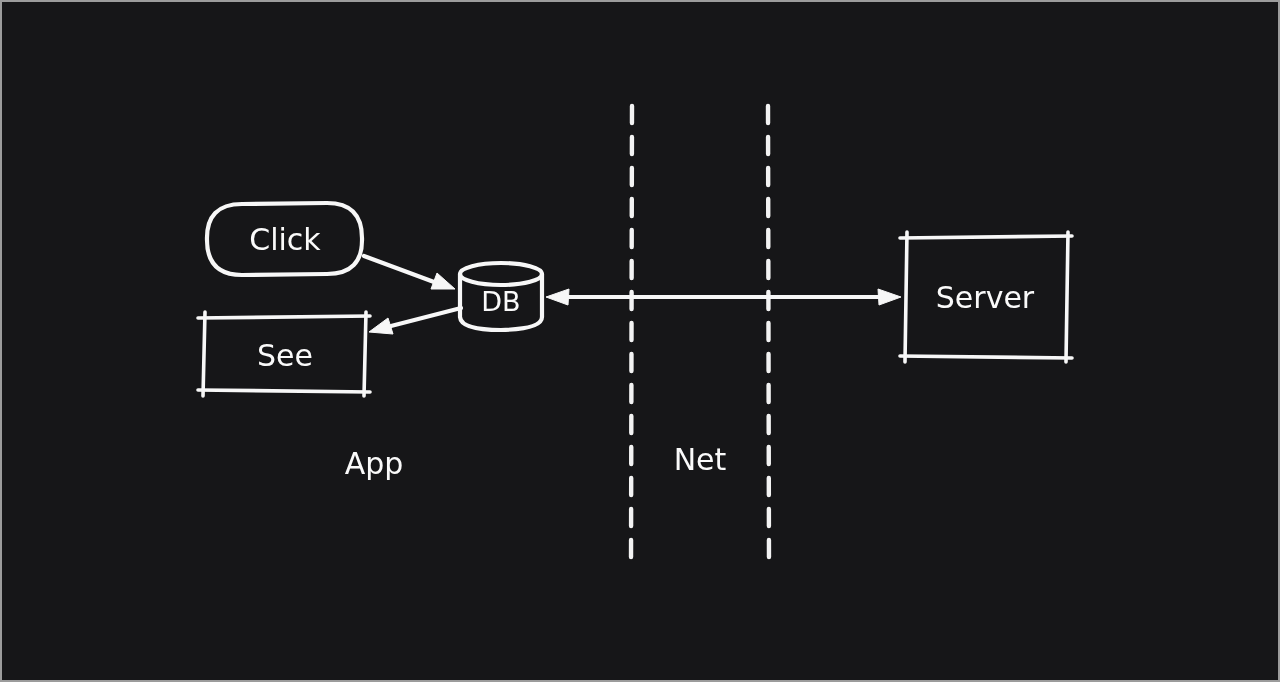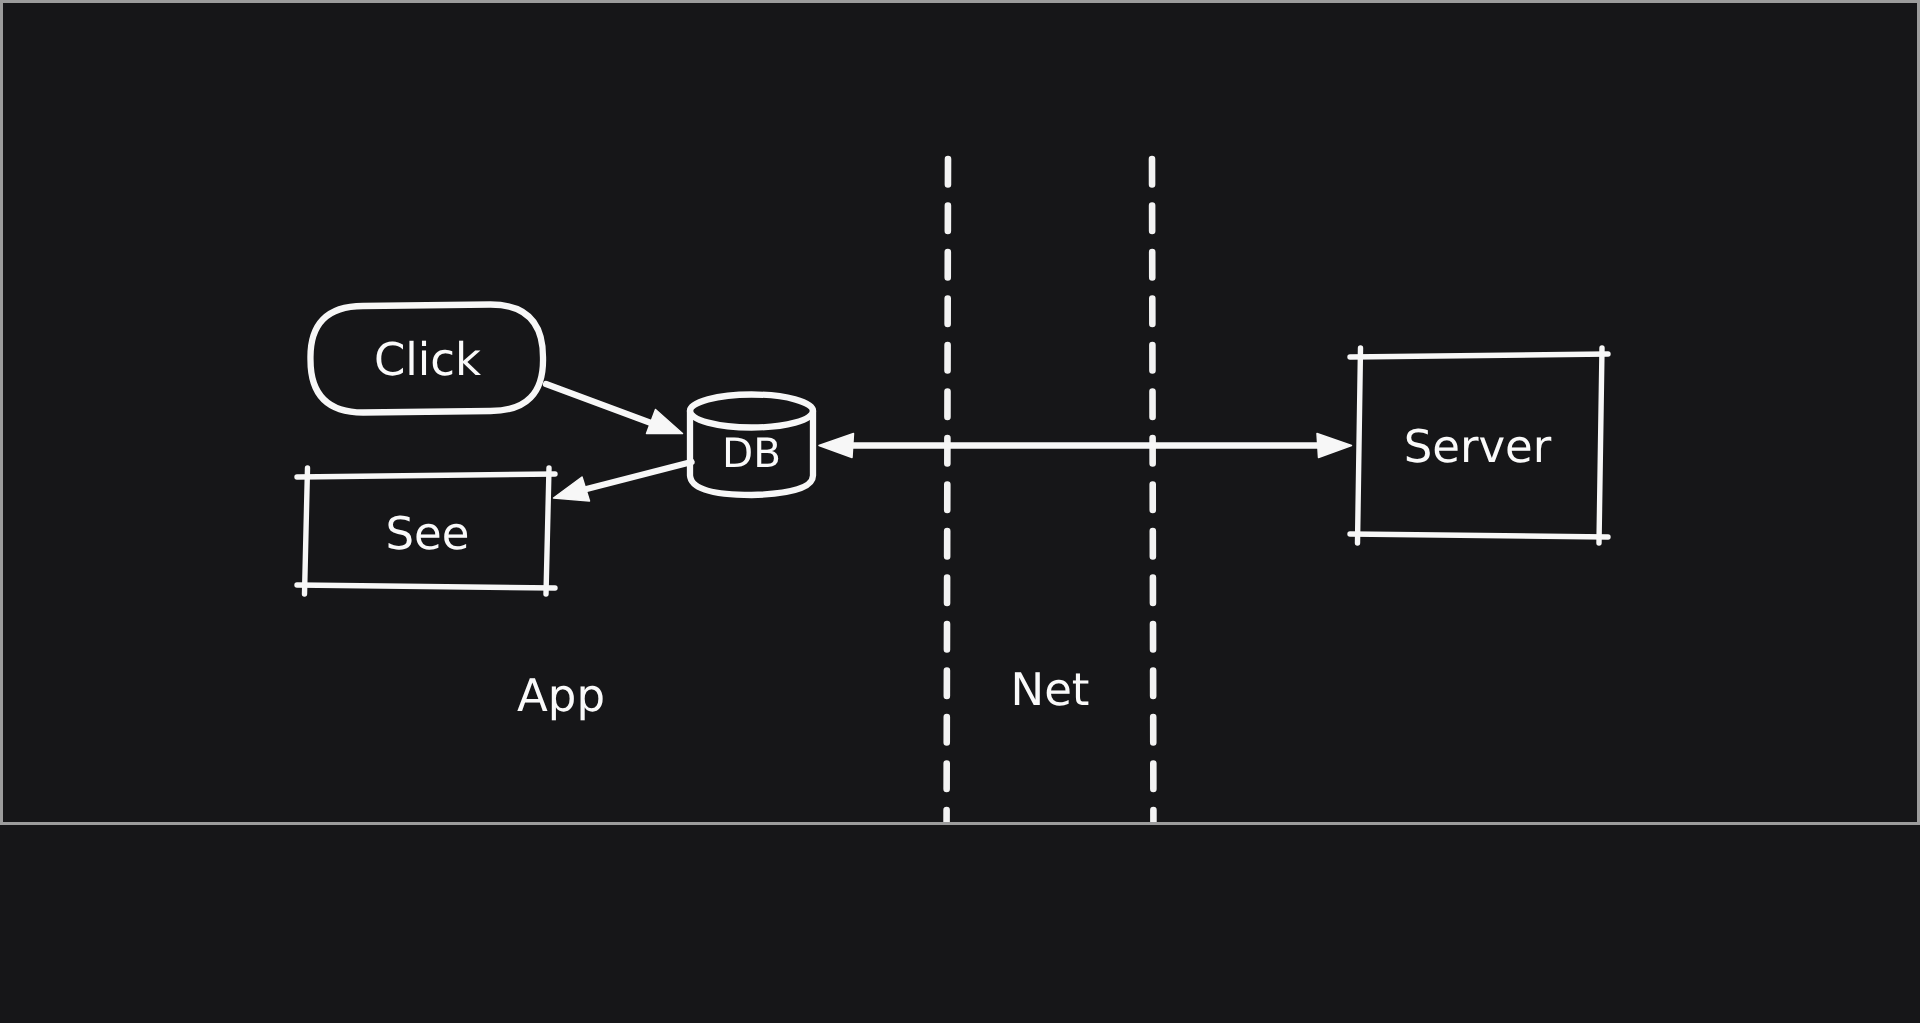--- a/index.html
+++ b/index.html
@@ -4,21 +4,21 @@
 <title>Diagram</title>
 <style>
   html, body {
     margin: 0;
     padding: 0;
     background: #161618;
   }
   .frame {
     position: relative;
     width: 1280px;
-    height: 550px;
+    height: 682px;
     box-sizing: border-box;
     background: #161618;
     border: 2px solid #9c9c9c;
     overflow: hidden;
   }
   .frame svg {
     position: absolute;
     top: -2px;
     left: -2px;
     width: 1280px;

